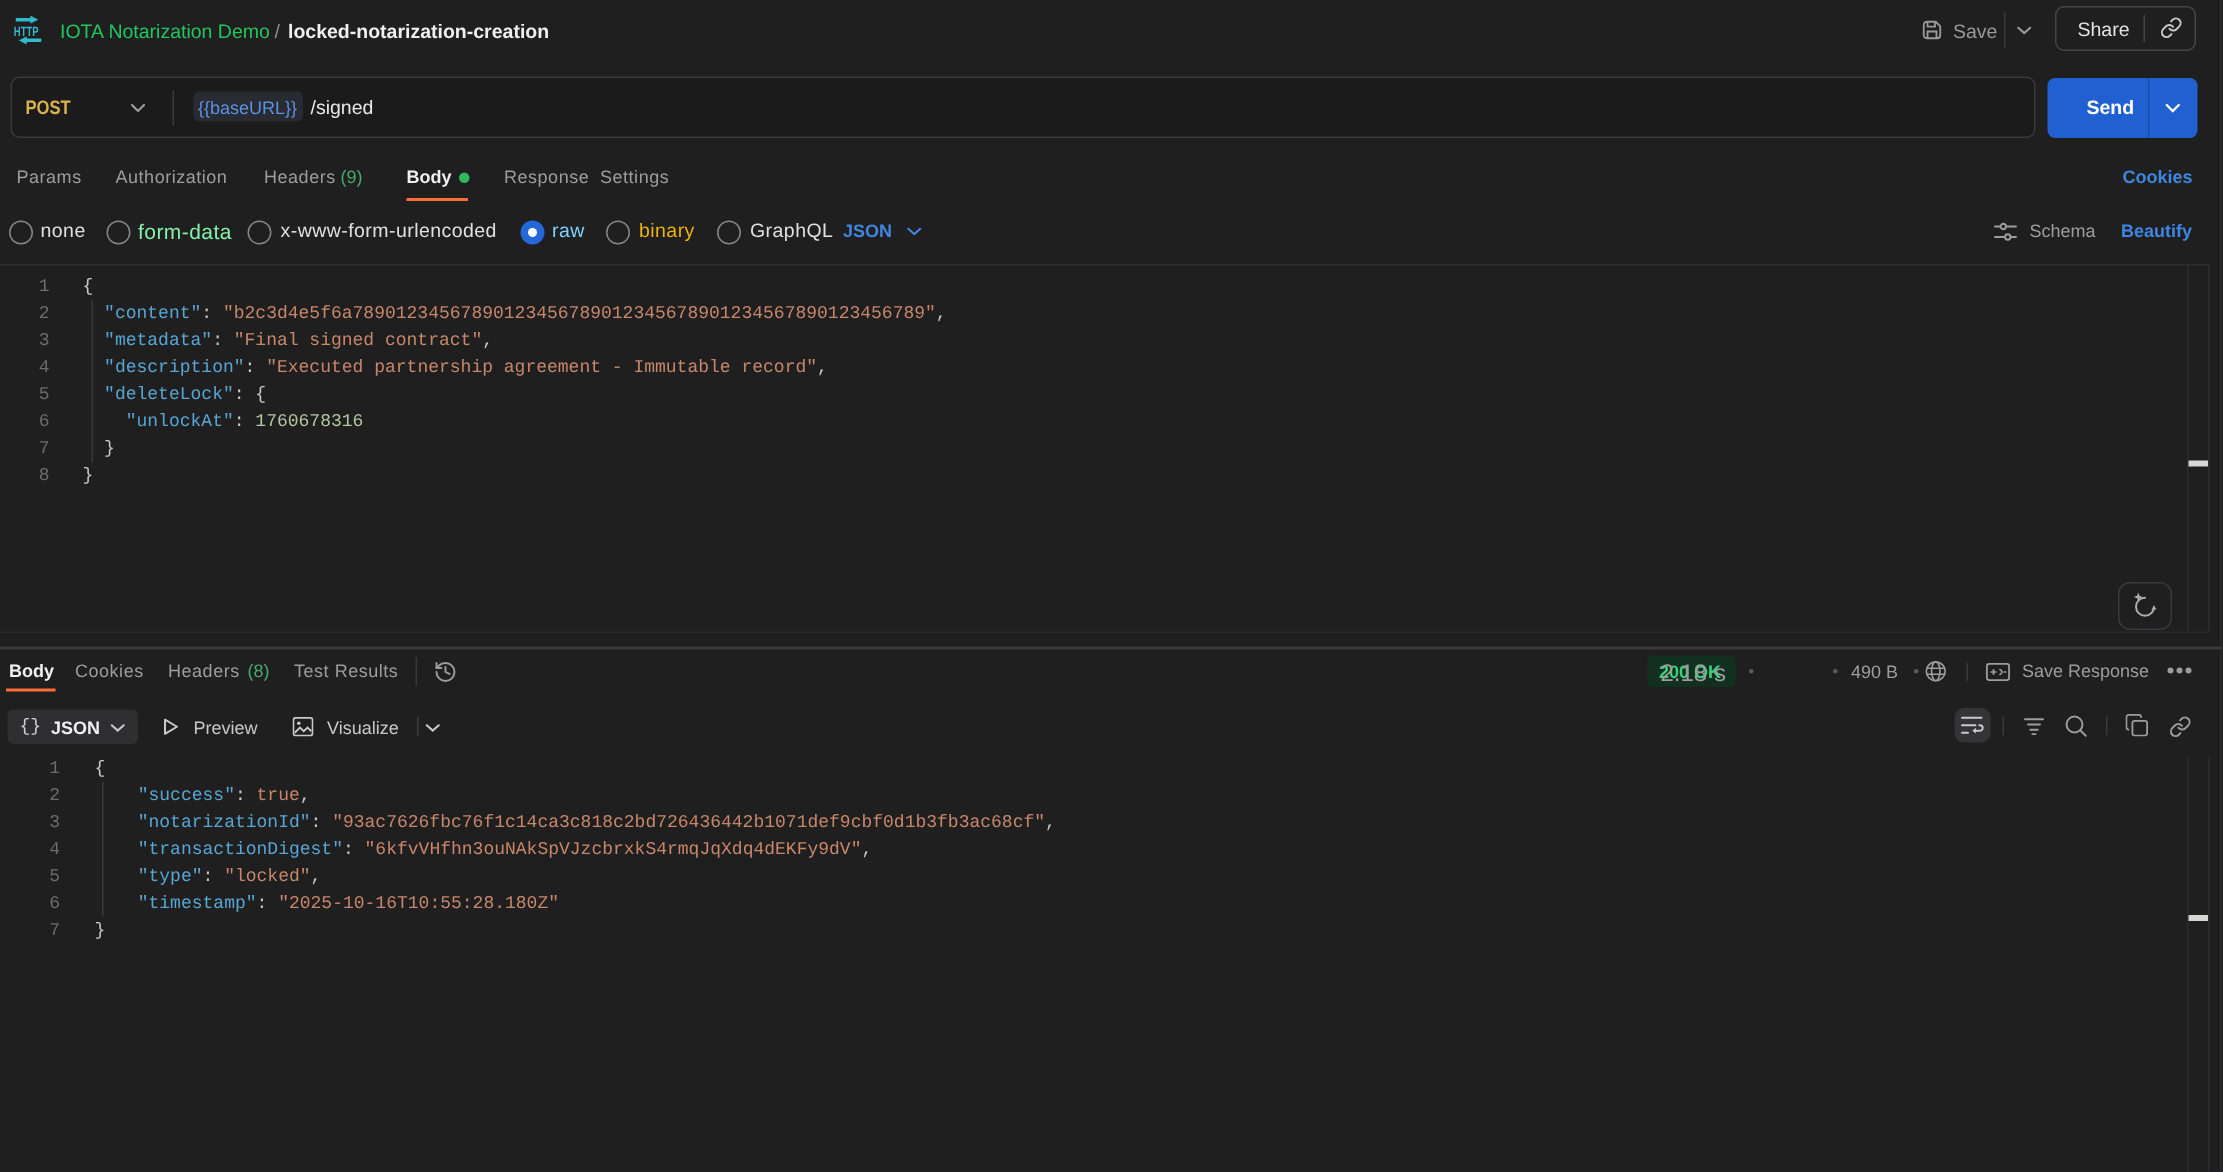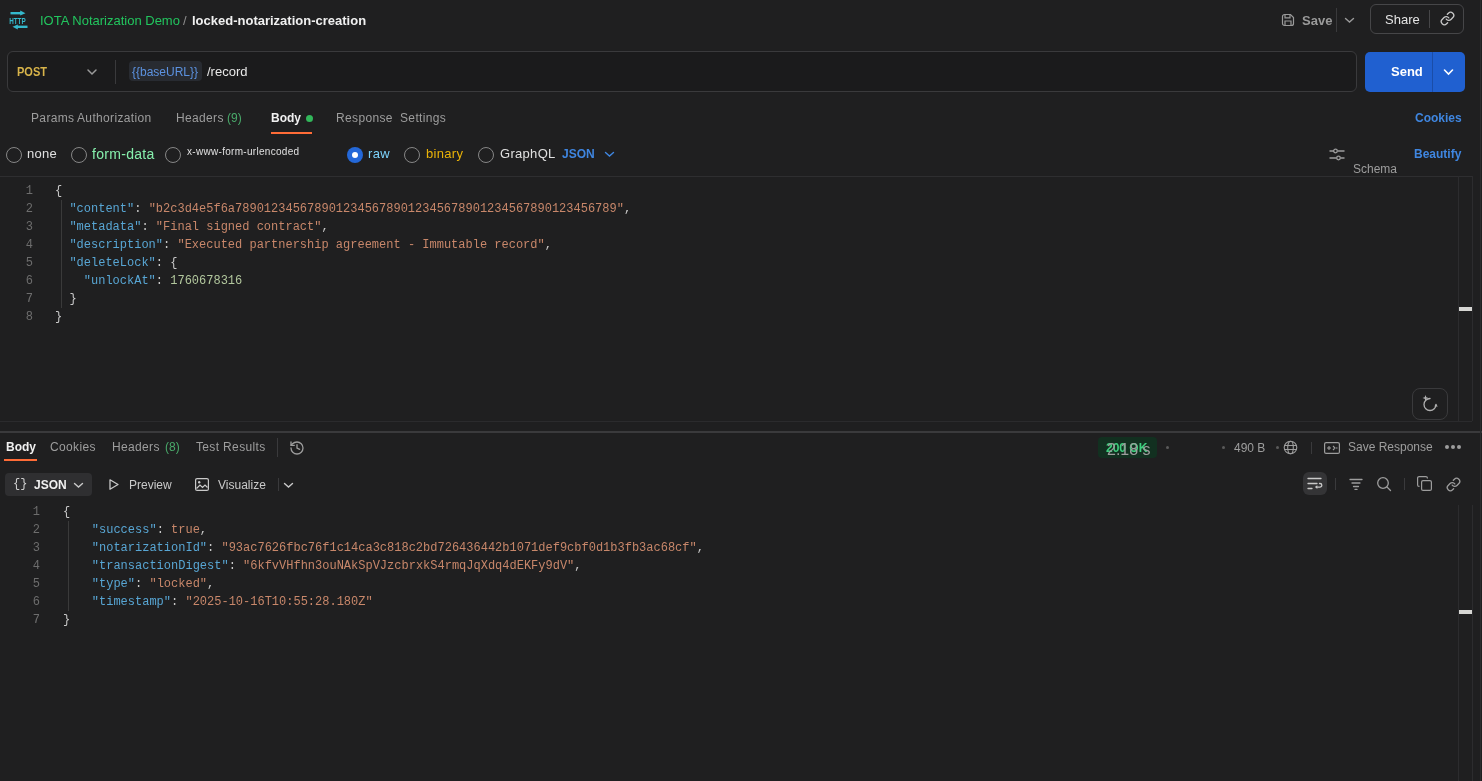--- a/index.html
+++ b/index.html
@@ -30,84 +30,84 @@
  <path d="M18.5 16.8H8" stroke="#35b9cc" stroke-width="2.4" fill="none"></path>
  <path d="M8.8 14.4l-5.3 2.4 5.3 2.8z" fill="#35b9cc"></path>
 </svg>
 <div class="txt" style="left:40px;top:13px;font-size:13px;color:#22c55e;">IOTA Notarization Demo</div>
 <div class="txt" style="left:183px;top:13px;font-size:13px;color:#8e8e8e;">/</div>
 <div class="txt" style="left:192px;top:13px;font-size:13px;color:#f0f0f0;font-weight:600;">locked-notarization-creation</div>
 <svg style="left:1281px;top:13px;" width="14" height="14" viewBox="0 0 14 14">
  <path d="M1.5 3.5a2 2 0 0 1 2-2h6l3 3v6a2 2 0 0 1-2 2h-7a2 2 0 0 1-2-2z" stroke="#9a9a9a" stroke-width="1.2" fill="none"></path>
  <path d="M4 1.8v3h5v-3M4 12.5v-4.5h6v4.5" stroke="#9a9a9a" stroke-width="1.2" fill="none"></path>
 </svg>
-<div class="txt" style="left:1302px;top:13px;font-size:13px;color:#9a9a9a;font-weight:bold;">Save</div>
+<div class="txt" style="left:1302px;top:13px;font-size:13px;color:#9a9a9a;">Save</div>
 <div class="sep" style="left:1336px;top:8px;height:24px;"></div>
 <svg style="left:1344px;top:17px;" width="11" height="7" viewBox="0 0 11 7">
     <path d="M1.5 1.5l4 3.5 4-3.5" stroke="#9a9a9a" stroke-width="1.4" fill="none" stroke-linecap="round"></path>
   </svg>
 <div class="abs" style="left:1370px;top:4px;width:94px;height:30px;border:1px solid #464648;border-radius:6px;"></div>
 <div class="txt" style="left:1385px;top:12px;font-size:13px;color:#e4e4e4;">Share</div>
 <div class="abs" style="left:1429px;top:10px;width:1px;height:18px;background:#464648;"></div>
 <svg style="left:1440px;top:11px;" width="15" height="15" viewBox="0 0 24 24">
  <path d="M10 13a5 5 0 0 0 7.54.54l3-3a5 5 0 0 0-7.07-7.07l-1.72 1.71" stroke="#c9c9c9" stroke-width="2.1" fill="none" stroke-linecap="round"></path>
  <path d="M14 11a5 5 0 0 0-7.54-.54l-3 3a5 5 0 0 0 7.07 7.07l1.71-1.71" stroke="#c9c9c9" stroke-width="2.1" fill="none" stroke-linecap="round"></path>
 </svg>
 
 <div class="abs" style="left:7px;top:51px;width:1350px;height:41px;border:1px solid #3a3a3c;border-radius:6px;background:#1b1b1c;"></div>
 <div class="txt" style="left:17px;top:64px;font-size:13px;font-weight:700;color:#d8b44a;transform:scaleX(.85);transform-origin:left center;">POST</div>
 <svg style="left:86px;top:68px;" width="12" height="8" viewBox="0 0 12 8">
     <path d="M2 2l4 4 4-4" stroke="#9a9a9a" stroke-width="1.5" fill="none" stroke-linecap="round"></path>
   </svg>
 <div class="sep" style="left:115px;top:60px;height:24px;"></div>
 <div class="abs" style="left:129px;top:61px;width:73px;height:20px;background:#282b31;border-radius:4px;"></div>
 <div class="txt" style="left:132px;top:65px;font-size:12px;color:#5c92e0;">{{baseURL}}</div>
-<div class="txt" style="left:207px;top:64px;font-size:13px;color:#e8e8e8;">/record</div>
+<div class="txt" style="left:207px;top:64px;font-size:13px;color:#e8e8e8;">/signed</div>
 
 <div class="abs" style="left:1365px;top:52px;width:100px;height:40px;background:#2060d0;border-radius:5px;"></div>
 <div class="abs" style="left:1432px;top:52px;width:1px;height:40px;background:#1a4da8;"></div>
 <div class="txt" style="left:1391px;top:64px;font-size:13px;font-weight:700;color:#fff;">Send</div>
 <svg style="left:1442px;top:68px;" width="13" height="9" viewBox="0 0 13 9">
     <path d="M2.5 2l4 4 4-4" stroke="#fff" stroke-width="1.6" fill="none" stroke-linecap="round"></path>
   </svg>
 
-<div class="txt gray tab" style="left:11px;top:111px;font-size:12px;margin-left:20px;">Params</div>
+<div class="txt gray tab" style="left:11px;top:111px;font-size:12px;">Params</div>
 <div class="txt gray" style="left:77px;top:111px;font-size:12px;letter-spacing:0.35px;">Authorization</div>
 <div class="txt gray" style="left:176px;top:111px;font-size:12px;letter-spacing:0.35px;">Headers</div>
 <div class="txt" style="left:227px;top:111px;font-size:12px;color:#49a96a;">(9)</div>
 <div class="txt" style="left:271px;top:111px;font-size:12px;color:#f0f0f0;font-weight:600;">Body</div>
 <div class="abs" style="left:306px;top:115px;width:7px;height:7px;border-radius:50%;background:#32b75a;"></div>
 <div class="txt gray" style="left:336px;top:111px;font-size:12px;letter-spacing:0.35px;">Response</div>
 <div class="txt gray" style="left:400px;top:111px;font-size:12px;letter-spacing:0.35px;text-align:right;">Settings</div>
 <div class="abs" style="left:271px;top:132px;width:41px;height:2px;background:#ff6c37;"></div>
 <div class="txt" style="left:1415px;top:111px;font-size:12px;color:#3f86e0;font-weight:600;">Cookies</div>
 
 <div class="abs" style="left:6px;top:147px;width:16px;height:16px;border:1.2px solid #868686;border-radius:50%;"></div>
 <div class="txt" style="left:27px;top:146px;font-size:13px;letter-spacing:0.3px;color:#e0e0e0;">none</div>
 <div class="abs" style="left:71px;top:147px;width:16px;height:16px;border:1.2px solid #868686;border-radius:50%;"></div>
 <div class="txt" style="left:92px;top:146px;font-size:14px;letter-spacing:0.3px;color:#86efac;">form-data</div>
 <div class="abs" style="left:165px;top:147px;width:16px;height:16px;border:1.2px solid #868686;border-radius:50%;"></div>
-<div class="txt" style="left:187px;top:146px;font-size:10px;letter-spacing:0.3px;color:#e0e0e0;text-align:right;">x-www-form-urlencoded</div>
+<div class="txt" style="left:187px;top:146px;font-size:13px;letter-spacing:0.3px;color:#e0e0e0;text-align:right;">x-www-form-urlencoded</div>
 <div class="abs" style="left:347px;top:147px;width:16px;height:16px;border-radius:50%;background:#2468d8;"></div>
 <div class="abs" style="left:352px;top:152px;width:6px;height:6px;border-radius:50%;background:#fff;"></div>
 <div class="txt" style="left:368px;top:146px;font-size:13px;letter-spacing:0.3px;color:#7dd3fc;">raw</div>
 <div class="abs" style="left:404px;top:147px;width:16px;height:16px;border:1.2px solid #868686;border-radius:50%;"></div>
 <div class="txt" style="left:426px;top:146px;font-size:13px;letter-spacing:0.3px;color:#eab308;">binary</div>
 <div class="abs" style="left:478px;top:147px;width:16px;height:16px;border:1.2px solid #868686;border-radius:50%;"></div>
 <div class="txt" style="left:500px;top:146px;font-size:13px;letter-spacing:0.3px;color:#e0e0e0;">GraphQL</div>
 <div class="txt" style="left:562px;top:147px;font-size:12px;color:#3f86e0;font-weight:600;">JSON</div>
 <svg style="left:604px;top:151px;" width="11" height="7" viewBox="0 0 11 7">
     <path d="M1.5 1.5l4 3.5 4-3.5" stroke="#3f86e0" stroke-width="1.4" fill="none" stroke-linecap="round"></path>
   </svg>
 <svg style="left:1329px;top:147px;" width="16" height="15" viewBox="0 0 16 15">
  <path d="M0.5 4h4.5M8.5 4h7M0.5 11h7M11.5 11h4" stroke="#9d9d9d" stroke-width="1.3" fill="none"></path>
  <circle cx="6.5" cy="4" r="1.8" stroke="#9d9d9d" stroke-width="1.3" fill="none"></circle>
  <circle cx="9.5" cy="11" r="1.8" stroke="#9d9d9d" stroke-width="1.3" fill="none"></circle>
 </svg>
-<div class="txt" style="left:1353px;top:147px;font-size:12px;color:#9d9d9d;margin-top:15px;">Schema</div>
+<div class="txt" style="left:1353px;top:147px;font-size:12px;color:#9d9d9d;">Schema</div>
 <div class="txt" style="left:1414px;top:147px;font-size:12px;color:#3f86e0;font-weight:600;">Beautify</div>
 
 <div class="hline" style="left:0;top:176px;width:1472px;"></div>
 <div class="ln" style="left:0;top:182px;width:33px;">1</div>
 <div class="ln" style="left:0;top:200px;width:33px;">2</div>
 <div class="ln" style="left:0;top:218px;width:33px;">3</div>
 <div class="ln" style="left:0;top:236px;width:33px;">4</div>
 <div class="ln" style="left:0;top:254px;width:33px;">5</div>
 <div class="ln" style="left:0;top:272px;width:33px;">6</div>
 <div class="ln" style="left:0;top:290px;width:33px;">7</div>

